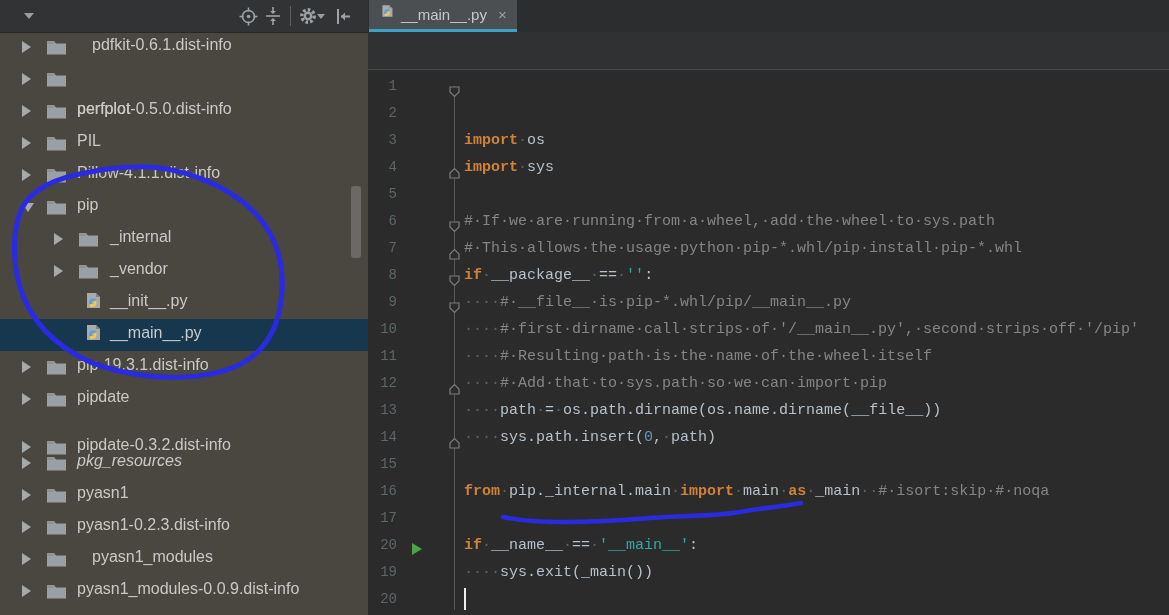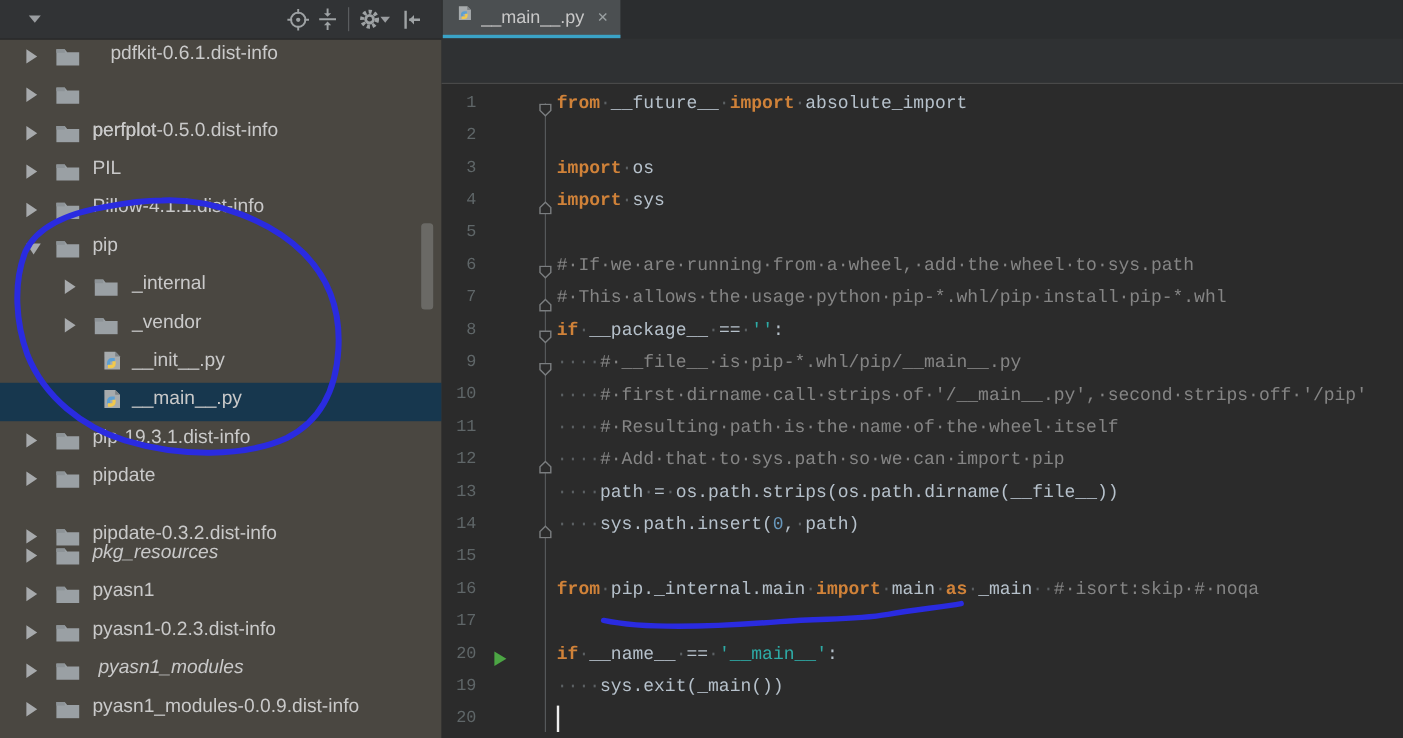--- a/index.html
+++ b/index.html
@@ -232,21 +232,21 @@
             <rect x="1" y="2" width="7" height="3" fill="#8d9397"></rect>
           </svg></span>
         <span class="label" style="left: 77px;">pyasn1-0.2.3.dist-info</span>
       </div>
       <div class="row" style="top: 511px;">
         <span class="arrow closed" style="left: 22px;"></span>
         <span class="ficon" style="left: 46px;"><svg width="21" height="16" viewBox="0 0 21 16">
             <path d="M1,2 h7 l2,2.5 h10 v11 h-19 z" fill="#9aa0a4"></path>
             <rect x="1" y="2" width="7" height="3" fill="#8d9397"></rect>
           </svg></span>
-        <span class="label" style="left: 82px; font-style: italic;">pyasn1_modules</span>
+        <span class="label" style="left: 92px;">pyasn1_modules</span>
       </div>
       <div class="row" style="top: 543px;">
         <span class="arrow closed" style="left: 22px;"></span>
         <span class="ficon" style="left: 46px;"><svg width="21" height="16" viewBox="0 0 21 16">
             <path d="M1,2 h7 l2,2.5 h10 v11 h-19 z" fill="#9aa0a4"></path>
             <rect x="1" y="2" width="7" height="3" fill="#8d9397"></rect>
           </svg></span>
         <span class="label" style="left: 77px;">pyasn1_modules-0.0.9.dist-info</span>
       </div>
     </div>
@@ -263,21 +263,21 @@
         </svg></span>
     <span class="title">__main__.py</span>
     <span class="close">×</span>
   </div>
 </div>
 <div id="editor-strip"></div>
 <div id="editor">
   <div id="fold-line"></div>
 <div class="cl" style="top: 3px;"><span class="ln">1</span><span class="fold"><svg width="11" height="12" viewBox="0 0 11 12">
           <path d="M1,1 h9 v5 l-4.5,4.5 L1,6 Z" fill="#2b2b2b" stroke="#7a7d7f" stroke-width="1.2"></path>
-        </svg></span><span class="code"><span class="tk">from</span><span class="tw">·</span><span class="td">__future__</span><span class="tw">·</span><span class="tk">import</span><span class="tw">·</span><span class="td">absolute_import</span></span></div>
+        </svg></span></div>
     <div class="cl" style="top: 30px;"><span class="ln">2</span><span class="code"></span></div>
     <div class="cl" style="top: 57px;"><span class="ln">3</span><span class="code"><span class="tk">import</span><span class="tw">·</span><span class="td">os</span></span></div>
     <div class="cl" style="top: 84px;"><span class="ln">4</span><span class="fold"><svg width="11" height="12" viewBox="0 0 11 12">
           <path d="M1,11 h9 V6 L5.5,1.5 L1,6 Z" fill="#2b2b2b" stroke="#7a7d7f" stroke-width="1.2"></path>
         </svg></span><span class="code"><span class="tk">import</span><span class="tw">·</span><span class="td">sys</span></span></div>
     <div class="cl" style="top: 111px;"><span class="ln">5</span><span class="code"></span></div>
     <div class="cl" style="top: 138px;"><span class="ln">6</span><span class="fold"><svg width="11" height="12" viewBox="0 0 11 12">
           <path d="M1,1 h9 v5 l-4.5,4.5 L1,6 Z" fill="#2b2b2b" stroke="#7a7d7f" stroke-width="1.2"></path>
         </svg></span><span class="code"><span class="tc">#·If·we·are·running·from·a·wheel,·add·the·wheel·to·sys.path</span></span></div>
     <div class="cl" style="top: 165px;"><span class="ln">7</span><span class="fold"><svg width="11" height="12" viewBox="0 0 11 12">
@@ -287,21 +287,21 @@
           <path d="M1,1 h9 v5 l-4.5,4.5 L1,6 Z" fill="#2b2b2b" stroke="#7a7d7f" stroke-width="1.2"></path>
         </svg></span><span class="code"><span class="tk">if</span><span class="tw">·</span><span class="td">__package__</span><span class="tw">·</span><span class="td">==</span><span class="tw">·</span><span class="ts">''</span><span class="td">:</span></span></div>
     <div class="cl" style="top: 219px;"><span class="ln">9</span><span class="fold"><svg width="11" height="12" viewBox="0 0 11 12">
           <path d="M1,1 h9 v5 l-4.5,4.5 L1,6 Z" fill="#2b2b2b" stroke="#7a7d7f" stroke-width="1.2"></path>
         </svg></span><span class="code"><span class="tw">····</span><span class="tc">#·__file__·is·pip-*.whl/pip/__main__.py</span></span></div>
     <div class="cl" style="top: 246px;"><span class="ln">10</span><span class="code"><span class="tw">····</span><span class="tc">#·first·dirname·call·strips·of·'/__main__.py',·second·strips·off·'/pip'</span></span></div>
     <div class="cl" style="top: 273px;"><span class="ln">11</span><span class="code"><span class="tw">····</span><span class="tc">#·Resulting·path·is·the·name·of·the·wheel·itself</span></span></div>
     <div class="cl" style="top: 300px;"><span class="ln">12</span><span class="fold"><svg width="11" height="12" viewBox="0 0 11 12">
           <path d="M1,11 h9 V6 L5.5,1.5 L1,6 Z" fill="#2b2b2b" stroke="#7a7d7f" stroke-width="1.2"></path>
         </svg></span><span class="code"><span class="tw">····</span><span class="tc">#·Add·that·to·sys.path·so·we·can·import·pip</span></span></div>
-    <div class="cl" style="top: 327px;"><span class="ln">13</span><span class="code"><span class="tw">····</span><span class="td">path</span><span class="tw">·</span><span class="td">=</span><span class="tw">·</span><span class="td">os.path.strips(os.path.dirname(__file__))</span></span></div>
+    <div class="cl" style="top: 327px;"><span class="ln">13</span><span class="code"><span class="tw">····</span><span class="td">path</span><span class="tw">·</span><span class="td">=</span><span class="tw">·</span><span class="td">os.path.dirname(os.name.dirname(__file__))</span></span></div>
     <div class="cl" style="top: 354px;"><span class="ln">14</span><span class="fold"><svg width="11" height="12" viewBox="0 0 11 12">
           <path d="M1,11 h9 V6 L5.5,1.5 L1,6 Z" fill="#2b2b2b" stroke="#7a7d7f" stroke-width="1.2"></path>
         </svg></span><span class="code"><span class="tw">····</span><span class="td">sys.path.insert(</span><span class="tn">0</span><span class="td">,</span><span class="tw">·</span><span class="td">path)</span></span></div>
     <div class="cl" style="top: 381px;"><span class="ln">15</span><span class="code"></span></div>
     <div class="cl" style="top: 408px;"><span class="ln">16</span><span class="code"><span class="tk">from</span><span class="tw">·</span><span class="td">pip._internal.main</span><span class="tw">·</span><span class="tk">import</span><span class="tw">·</span><span class="td">main</span><span class="tw">·</span><span class="tk">as</span><span class="tw">·</span><span class="td">_main</span><span class="tw">··</span><span class="tc">#·isort:skip·#·noqa</span></span></div>
     <div class="cl" style="top: 435px;"><span class="ln">17</span><span class="code"></span></div>
     <div class="cl" style="top: 462px;"><span class="ln">20</span><span class="runmark"><svg width="13" height="14" viewBox="0 0 13 14">
           <path d="M2,1 L12,7 L2,13 Z" fill="#4CA544"></path>
         </svg></span><span class="code"><span class="tk">if</span><span class="tw">·</span><span class="td">__name__</span><span class="tw">·</span><span class="td">==</span><span class="tw">·</span><span class="ts">'__main__'</span><span class="td">:</span></span></div>
     <div class="cl" style="top: 489px;"><span class="ln">19</span><span class="code"><span class="tw">····</span><span class="td">sys.exit(_main())</span></span></div>

